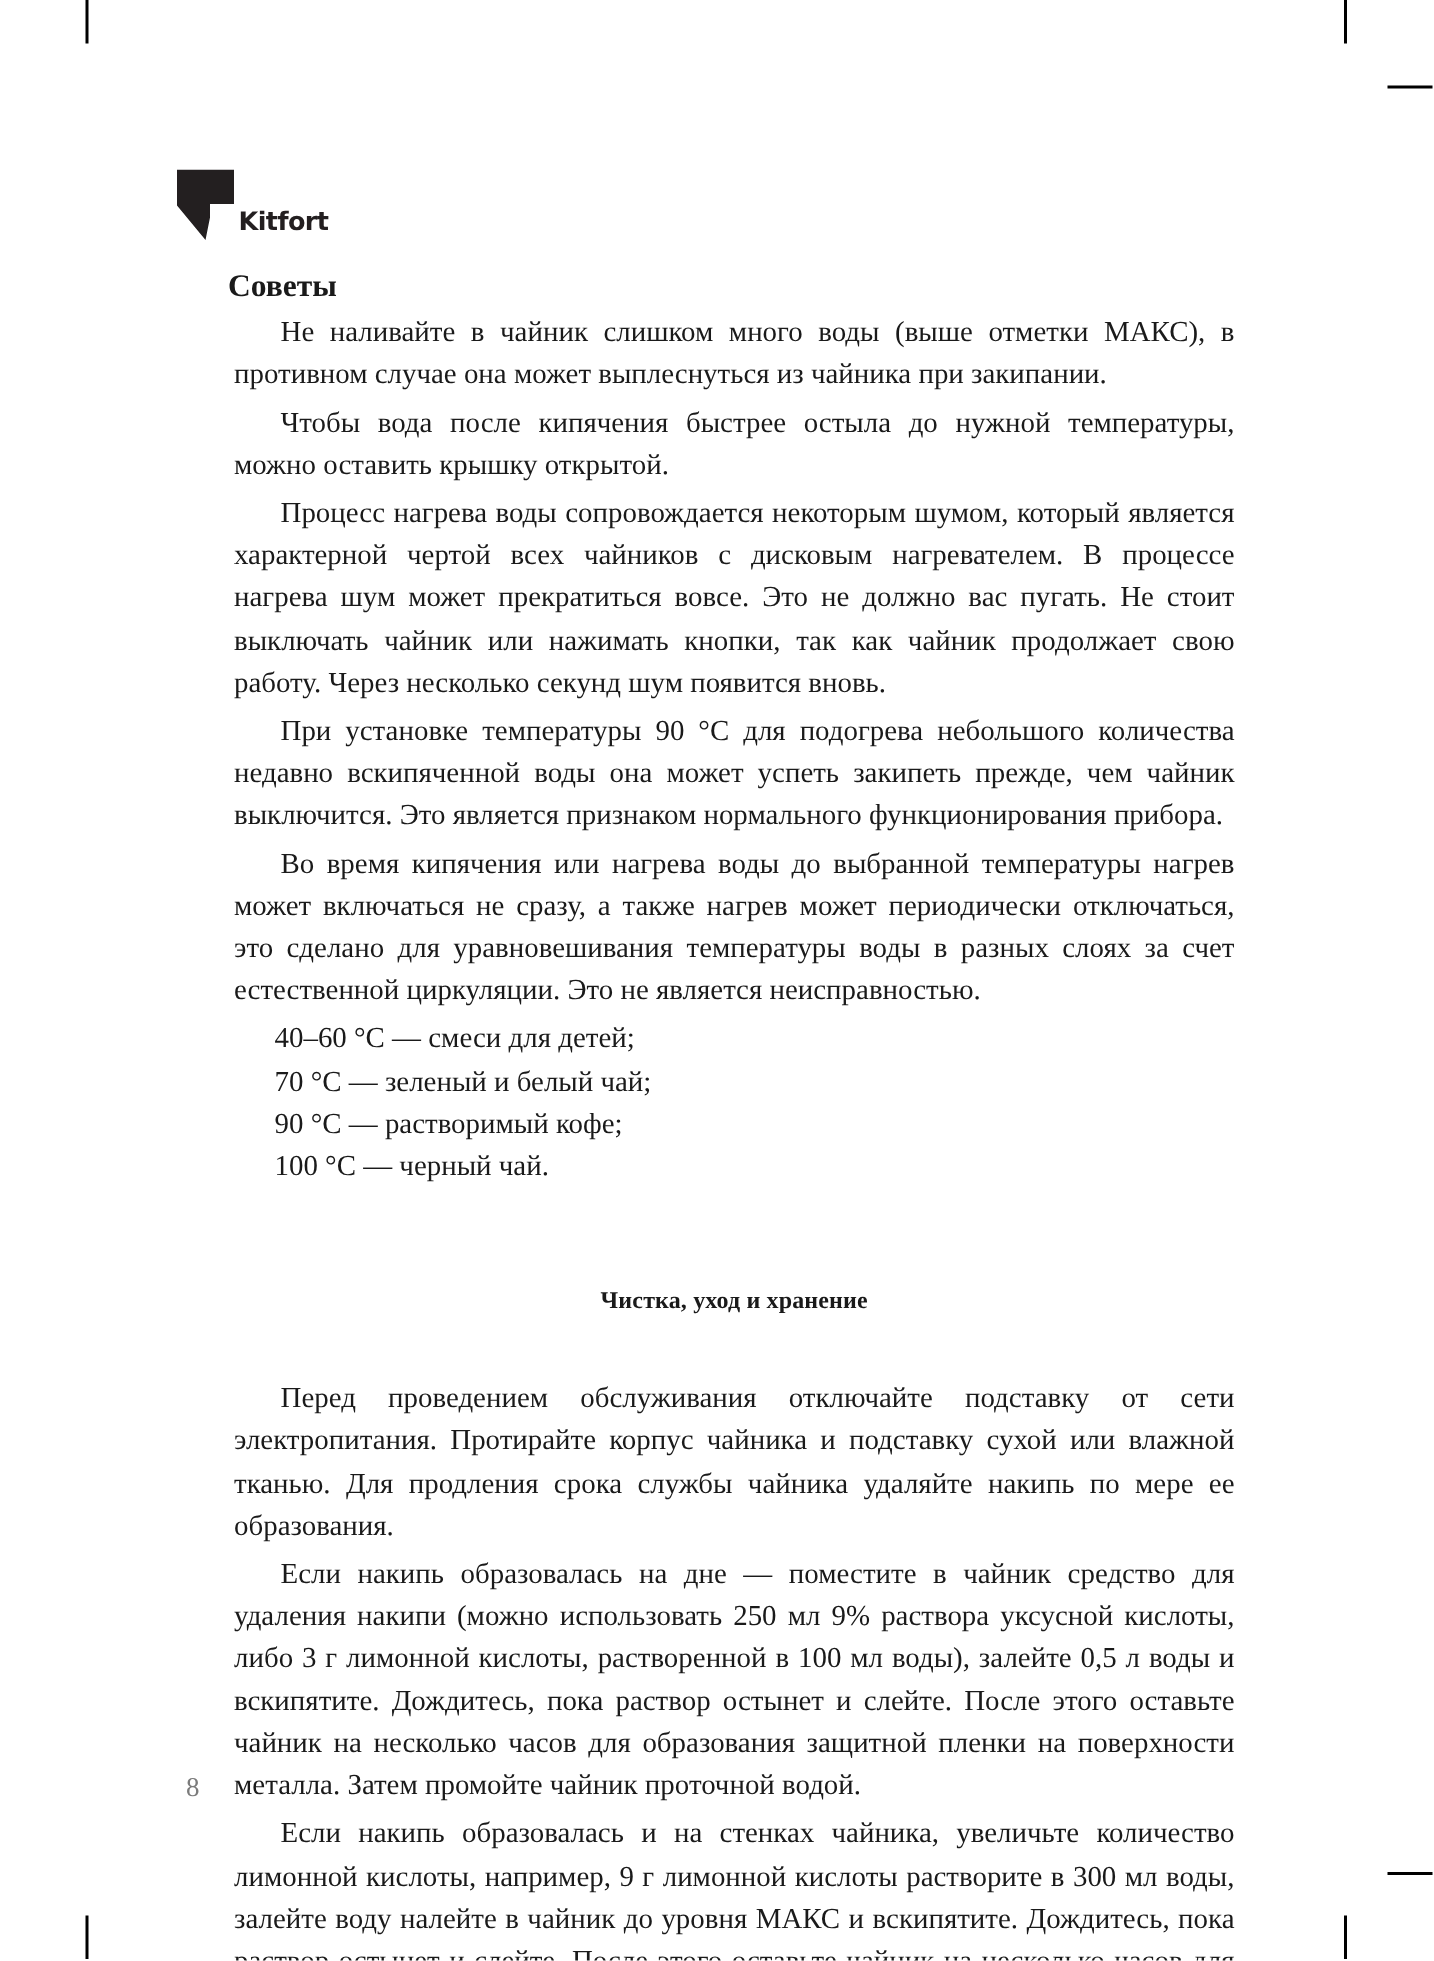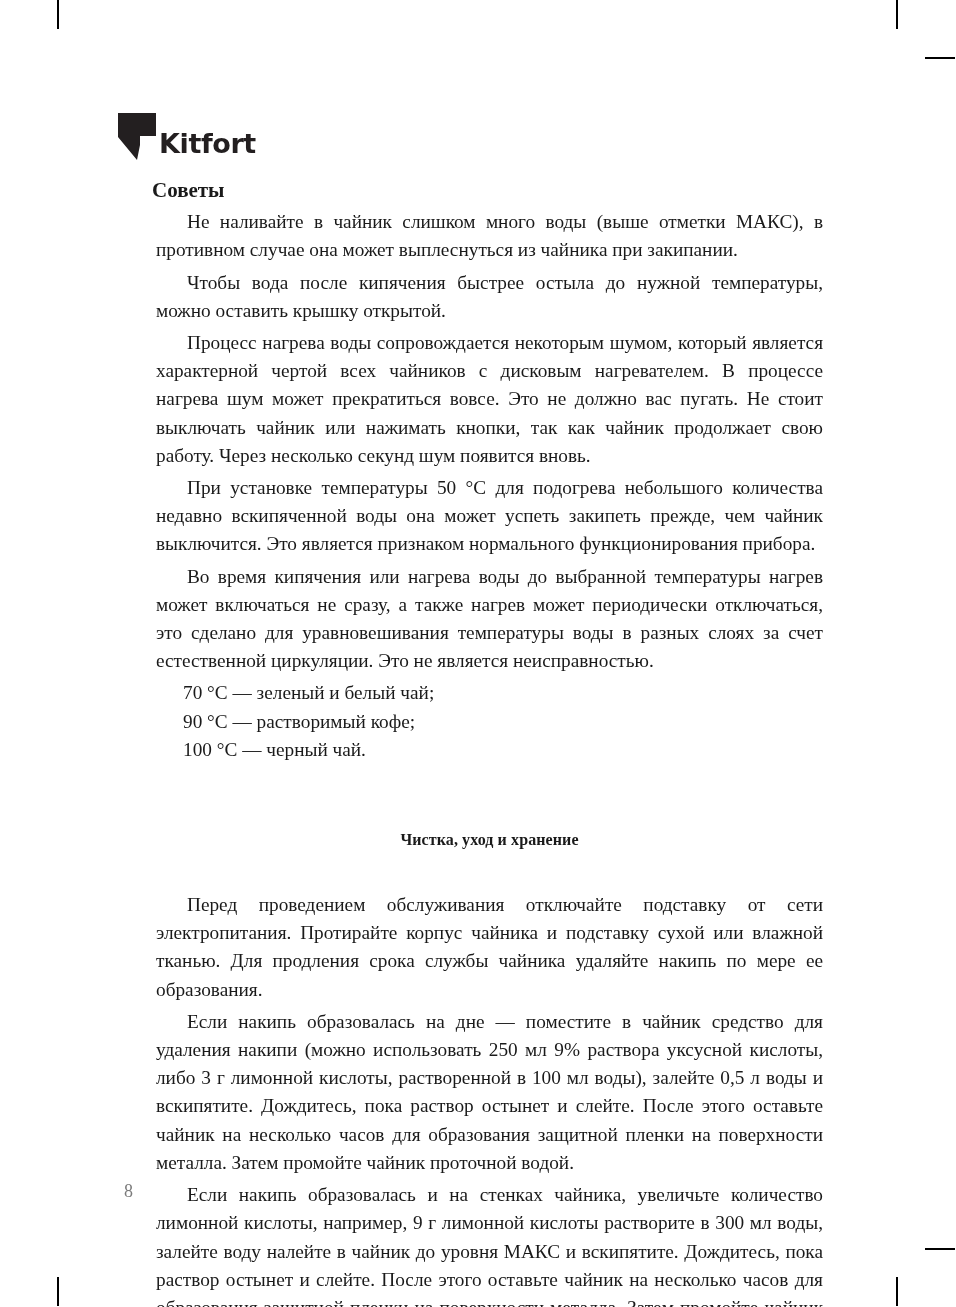--- a/index.html
+++ b/index.html
@@ -49,21 +49,21 @@
     height: 52px;
   }
   .logo-mark {
     width: 38px;
     height: 47px;
     display: block;
   }
   .logo-word {
     font-family: "DejaVu Sans", "Liberation Sans", sans-serif;
     font-weight: bold;
-    font-size: 27px;
+    font-size: 17px;
     letter-spacing: -0.4px;
     color: #231f20;
     line-height: 1;
     margin-left: 3px;
     margin-bottom: 3px;
   }
 
   
   .column {
     position: absolute;
@@ -142,23 +142,24 @@
     <span class="logo-word">Kitfort</span>
   </div>
 
   <div class="column">
 
     <div class="subhead">Советы</div>
 
     <p class="body-text para">Не наливайте в чайник слишком много воды (выше отметки МАКС), в против­ном случае она может выплеснуться из чайника при закипании.</p>
     <p class="body-text para">Чтобы вода после кипячения быстрее остыла до нужной температуры, можно оставить крышку открытой.</p>
     <p class="body-text para">Процесс нагрева воды сопровождается некоторым шумом, который является ха­рактерной чертой всех чайников с дисковым нагревателем. В процессе нагрева шум может прекратиться вовсе. Это не должно вас пугать. Не стоит выключать чайник или нажимать кнопки, так как чайник продолжает свою работу. Через несколько секунд шум появится вновь.</p>
-    <p class="body-text para">При установке температуры 50 °C для подогрева небольшого количества недав­но вскипяченной воды она может успеть закипеть прежде, чем чайник выключится. Это является признаком нормального функционирования прибора.</p>
+    <p class="body-text para">При установке температуры 90 °C для подогрева небольшого количества недав­но вскипяченной воды она может успеть закипеть прежде, чем чайник выключится. Это является признаком нормального функционирования прибора.</p>
     <p class="body-text para">Во время кипячения или нагрева воды до выбранной температуры нагрев может включаться не сразу, а также нагрев может периодически отключаться, это сделано для уравновешивания температуры воды в разных слоях за счет естественной цир­куляции. Это не является неисправностью.</p>
 
+    <p class="body-text list-line">40–60 °C — смеси для детей;</p>
     <p class="body-text list-line">70 °C — зеленый и белый чай;</p>
     <p class="body-text list-line">90 °C — растворимый кофе;</p>
     <p class="body-text list-line">100 °C — черный чай.</p>
 
 
     <div class="gap-before-heading"></div>
 
     <div class="section-heading">Чистка, уход и хранение</div>
 
     <div class="gap-after-heading"></div>

